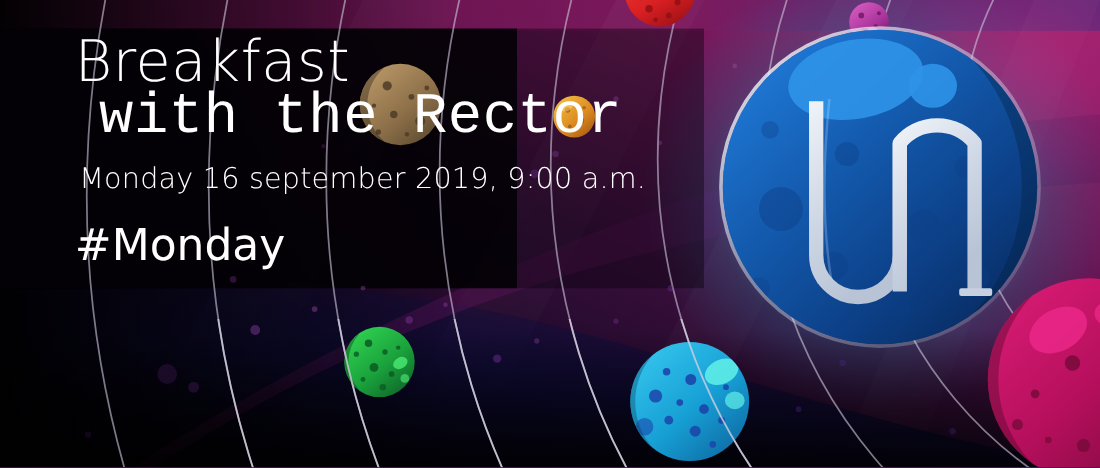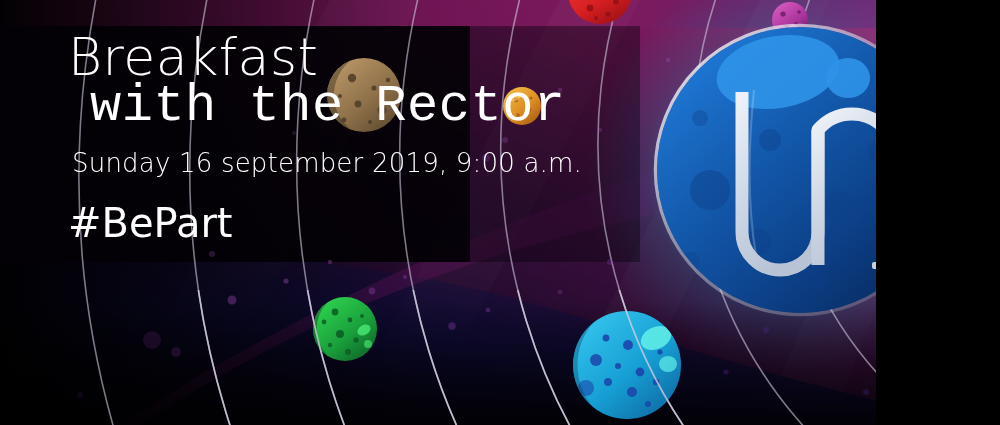--- a/index.html
+++ b/index.html
@@ -5,21 +5,21 @@
   html, body {
     margin: 0;
     padding: 0;
     background: #000;
   }
   body {
     font-family: "Liberation Sans", sans-serif;
   }
   #banner {
     position: relative;
-    width: 876px;
+    width: 1000px;
     height: 425px;
     overflow: hidden;
     background: #d946ef;
   }
   #banner svg.layer {
     position: absolute;
     top: 0;
     left: 0;
     width: 1000px;
     height: 425px;
@@ -412,17 +412,17 @@
       <ellipse cx="1190" cy="118" rx="694" ry="636" transform="rotate(-17 1190 118)"></ellipse>
       <ellipse cx="1190" cy="118" rx="796" ry="726" transform="rotate(-17 1190 118)"></ellipse>
       <ellipse cx="1190" cy="118" rx="900" ry="818" transform="rotate(-17 1190 118)"></ellipse>
       <ellipse cx="1190" cy="118" rx="1008" ry="912" transform="rotate(-17 1190 118)"></ellipse>
     </g>
   </svg>
 
   <div id="text-block">
     <div class="title-line" id="title-line-1">Breakfast</div>
     <div class="title-line" id="title-line-2">with the Rector</div>
-    <div id="date-line">Sunday 16 september 2019, 9:00 a.m.</div>
-    <div id="hashtag-line">#BePart</div>
+    <div id="date-line">Monday 16 september 2019, 9:00 a.m.</div>
+    <div id="hashtag-line">#Monday</div>
   </div>
 
 </div>
 
 </body></html>

